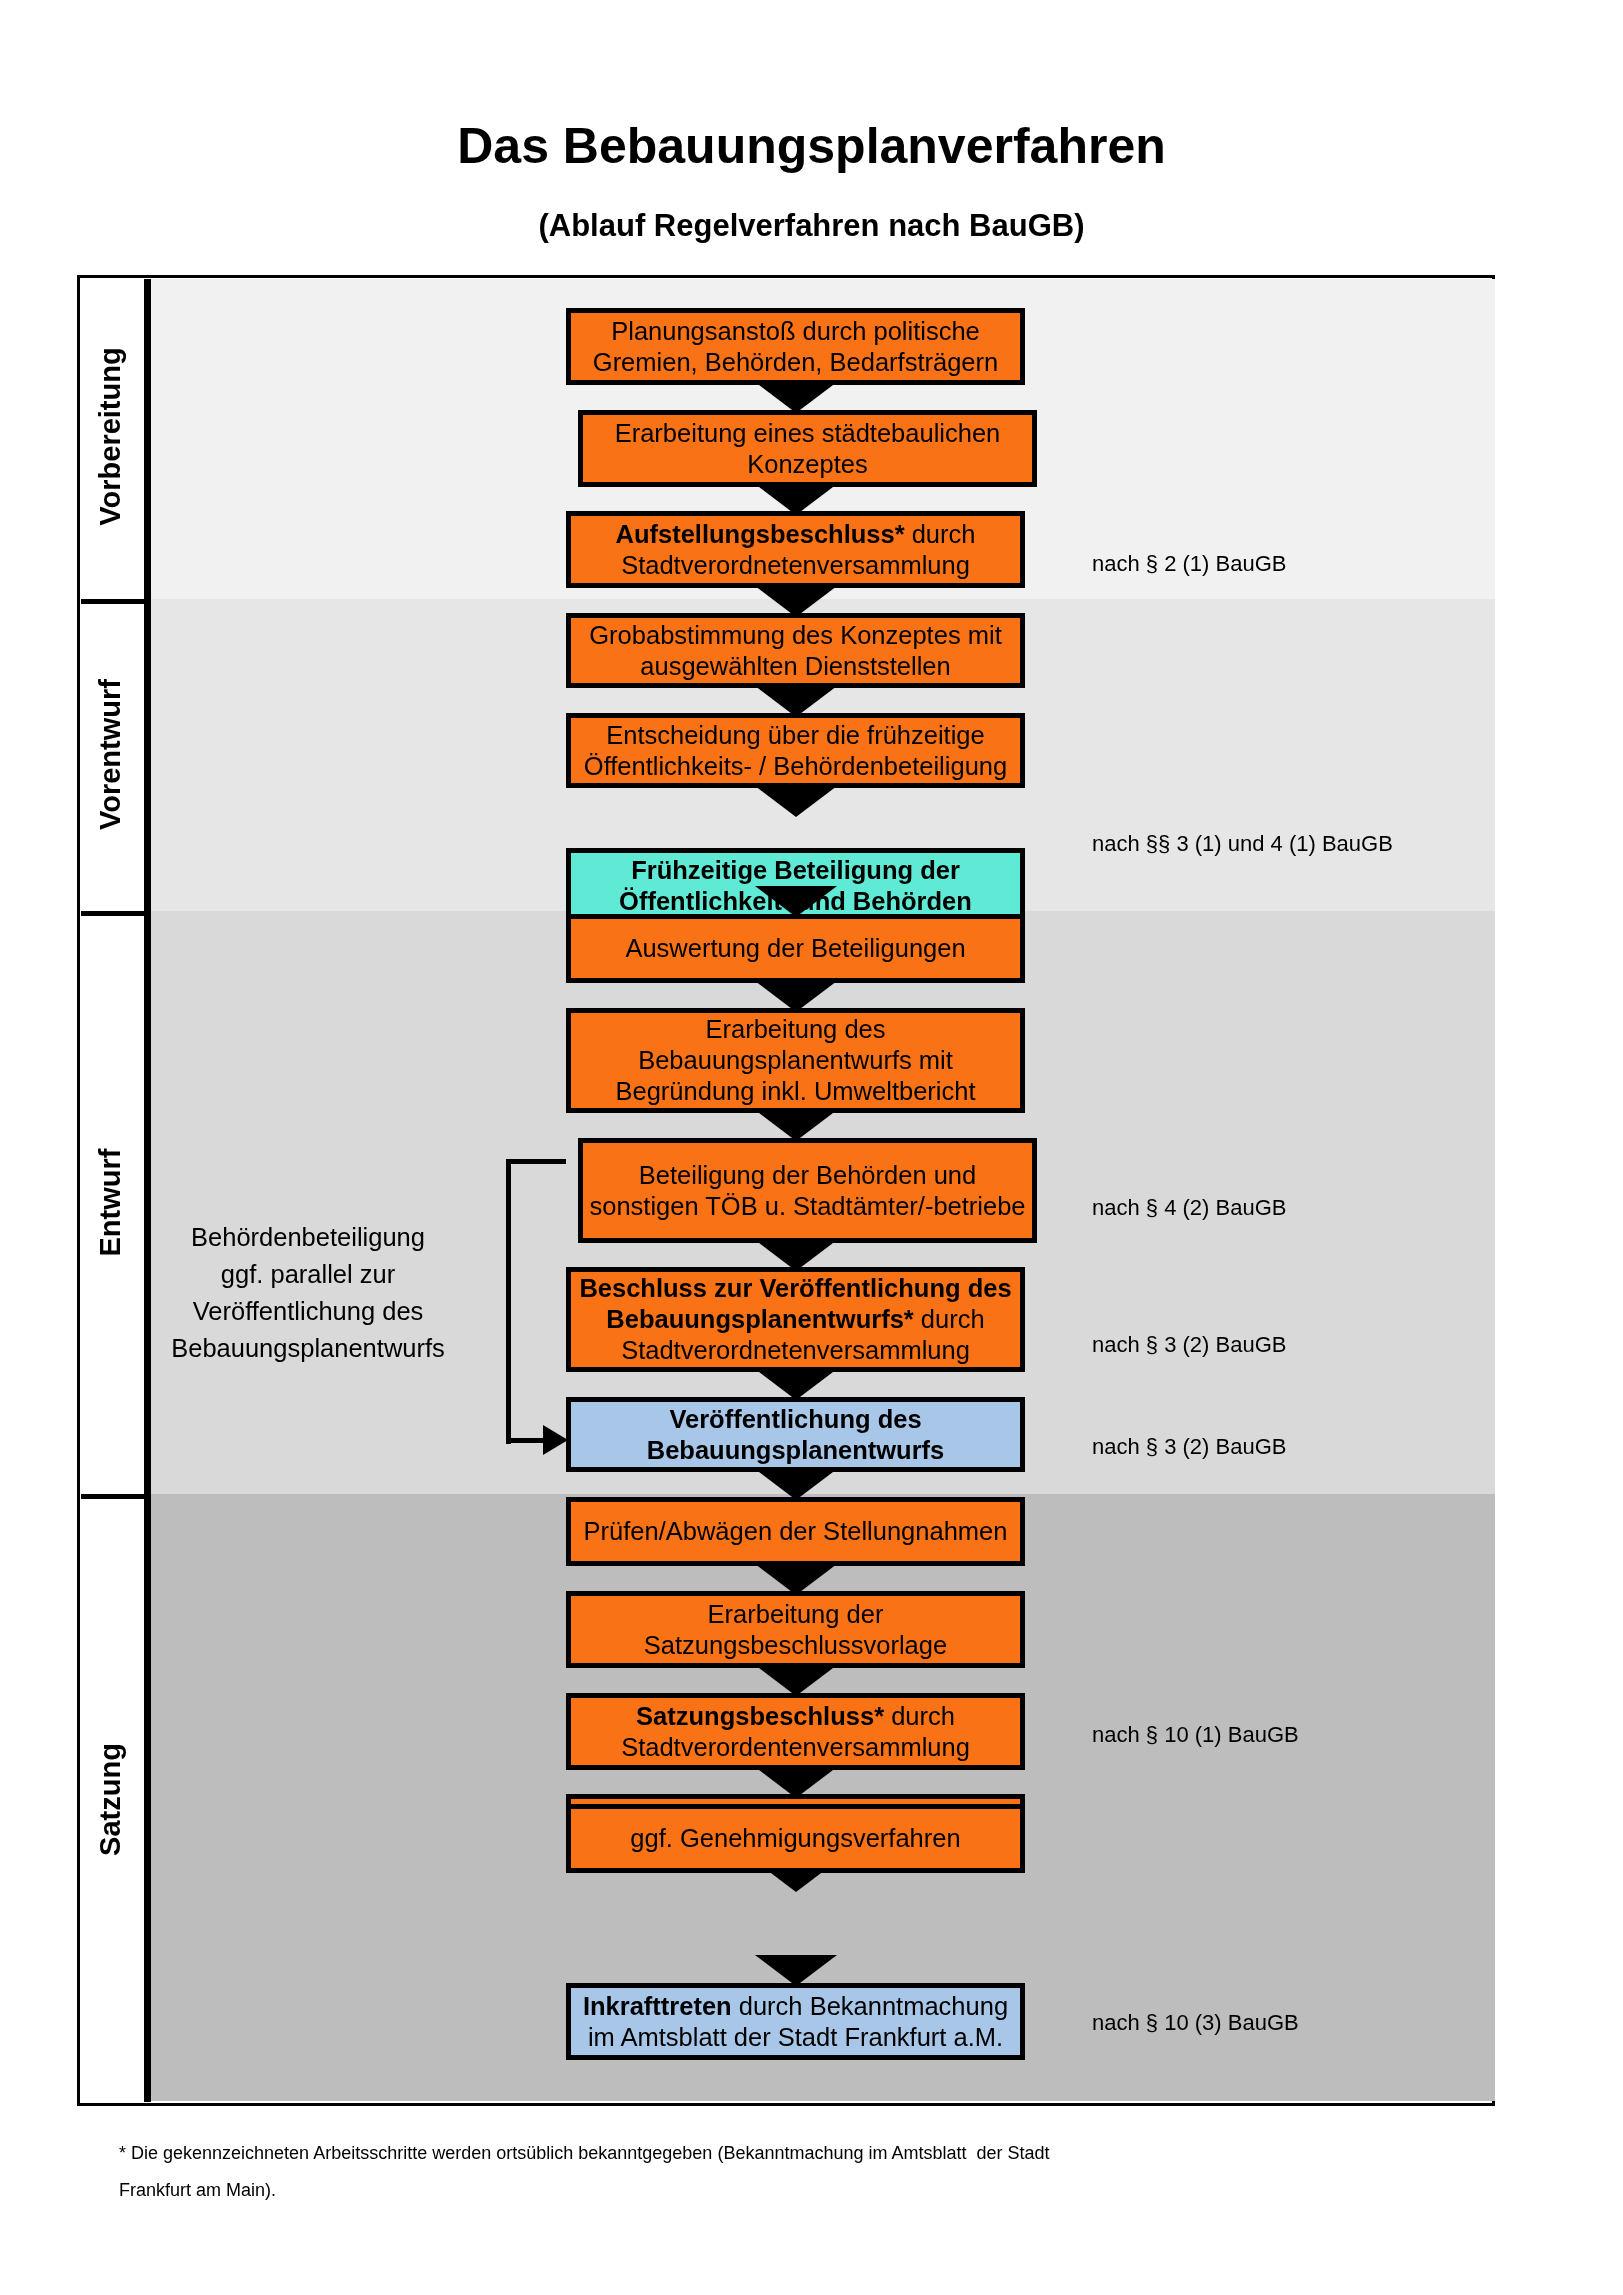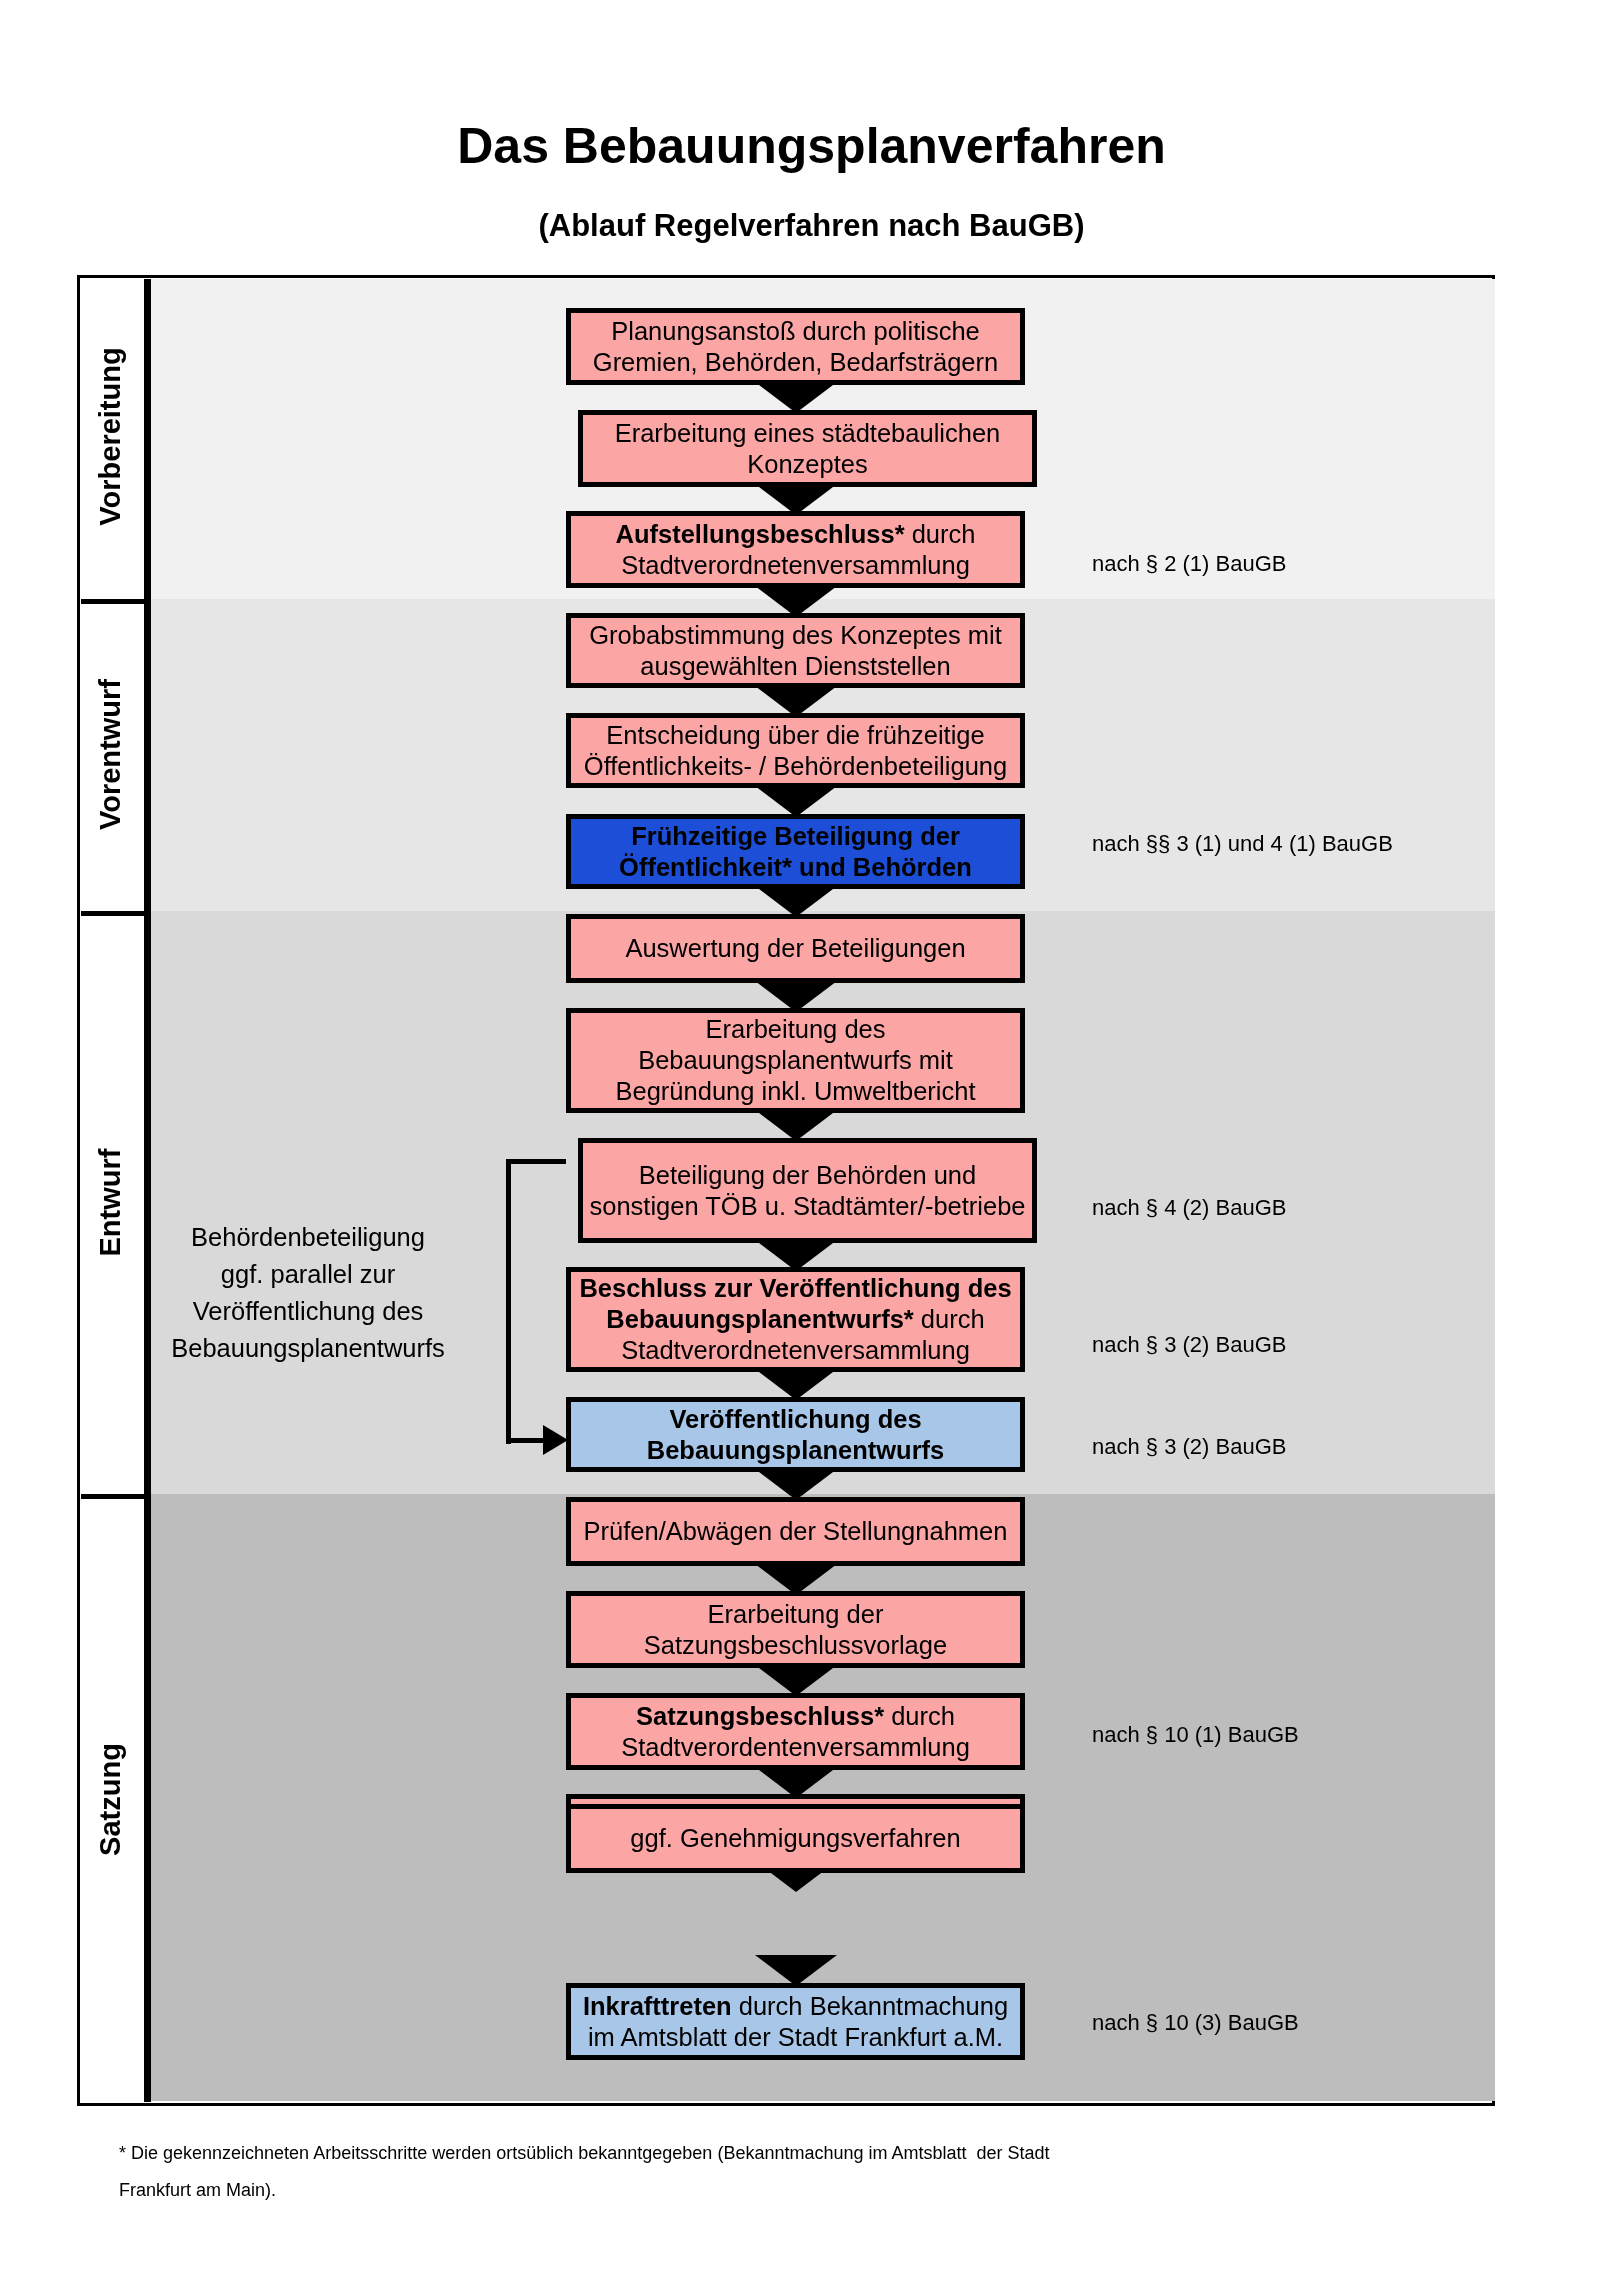--- a/index.html
+++ b/index.html
@@ -27,21 +27,21 @@
   }
   .phase-divider{position:absolute;left:81px;width:70px;height:4.6px;background:#000;}
   .phase-label{
     position:absolute;width:327px;height:31px;left:-53px;
     display:flex;align-items:center;justify-content:center;
     font-size:29px;font-weight:bold;transform:rotate(-90deg);
     white-space:nowrap;
   }
   .flow-box{
     position:absolute;left:566px;width:459px;box-sizing:border-box;
-    border:5.2px solid #000;background:#fca5a5;
+    border:5.2px solid #000;background:#f97316;
     display:flex;flex-direction:column;align-items:center;justify-content:center;
     text-align:center;font-size:25.5px;line-height:31px;
   }
   .flow-box .box-line{white-space:pre;}
   .flow-box .bold{font-weight:bold;}
   .flow-arrow{
     position:absolute;left:755px;width:0;height:0;
     border-left:41px solid transparent;border-right:41px solid transparent;
     border-top:31px solid #000;
   }
@@ -110,21 +110,21 @@
     <div class="flow-box" style="top: 613px; height: 75px;">
       <div class="box-line"><span>Grobabstimmung des Konzeptes mit</span></div>
       <div class="box-line"><span>ausgewählten Dienststellen</span></div>
     </div>
     <div class="flow-arrow" style="top: 686px;"></div>
     <div class="flow-box" style="top: 713px; height: 75px;">
       <div class="box-line"><span>Entscheidung über die frühzeitige</span></div>
       <div class="box-line"><span>Öffentlichkeits- / Behördenbeteiligung</span></div>
     </div>
     <div class="flow-arrow" style="top: 786px;"></div>
-    <div class="flow-box" style="top: 814px; height: 75px; background: #1d4ed8;">
+    <div class="flow-box" style="top: 848px; height: 75px; background: #5eead4;">
       <div class="box-line"><span class="bold">Frühzeitige Beteiligung der</span></div>
       <div class="box-line"><span class="bold">Öffentlichkeit* und Behörden</span></div>
     </div>
     <div class="flow-arrow" style="top: 886px;"></div>
     <div class="flow-box" style="top: 914px; height: 69px;">
       <div class="box-line"><span>Auswertung der Beteiligungen</span></div>
     </div>
     <div class="flow-arrow" style="top: 981px;"></div>
     <div class="flow-box" style="top: 1008px; height: 105px;">
       <div class="box-line"><span>Erarbeitung des</span></div>

